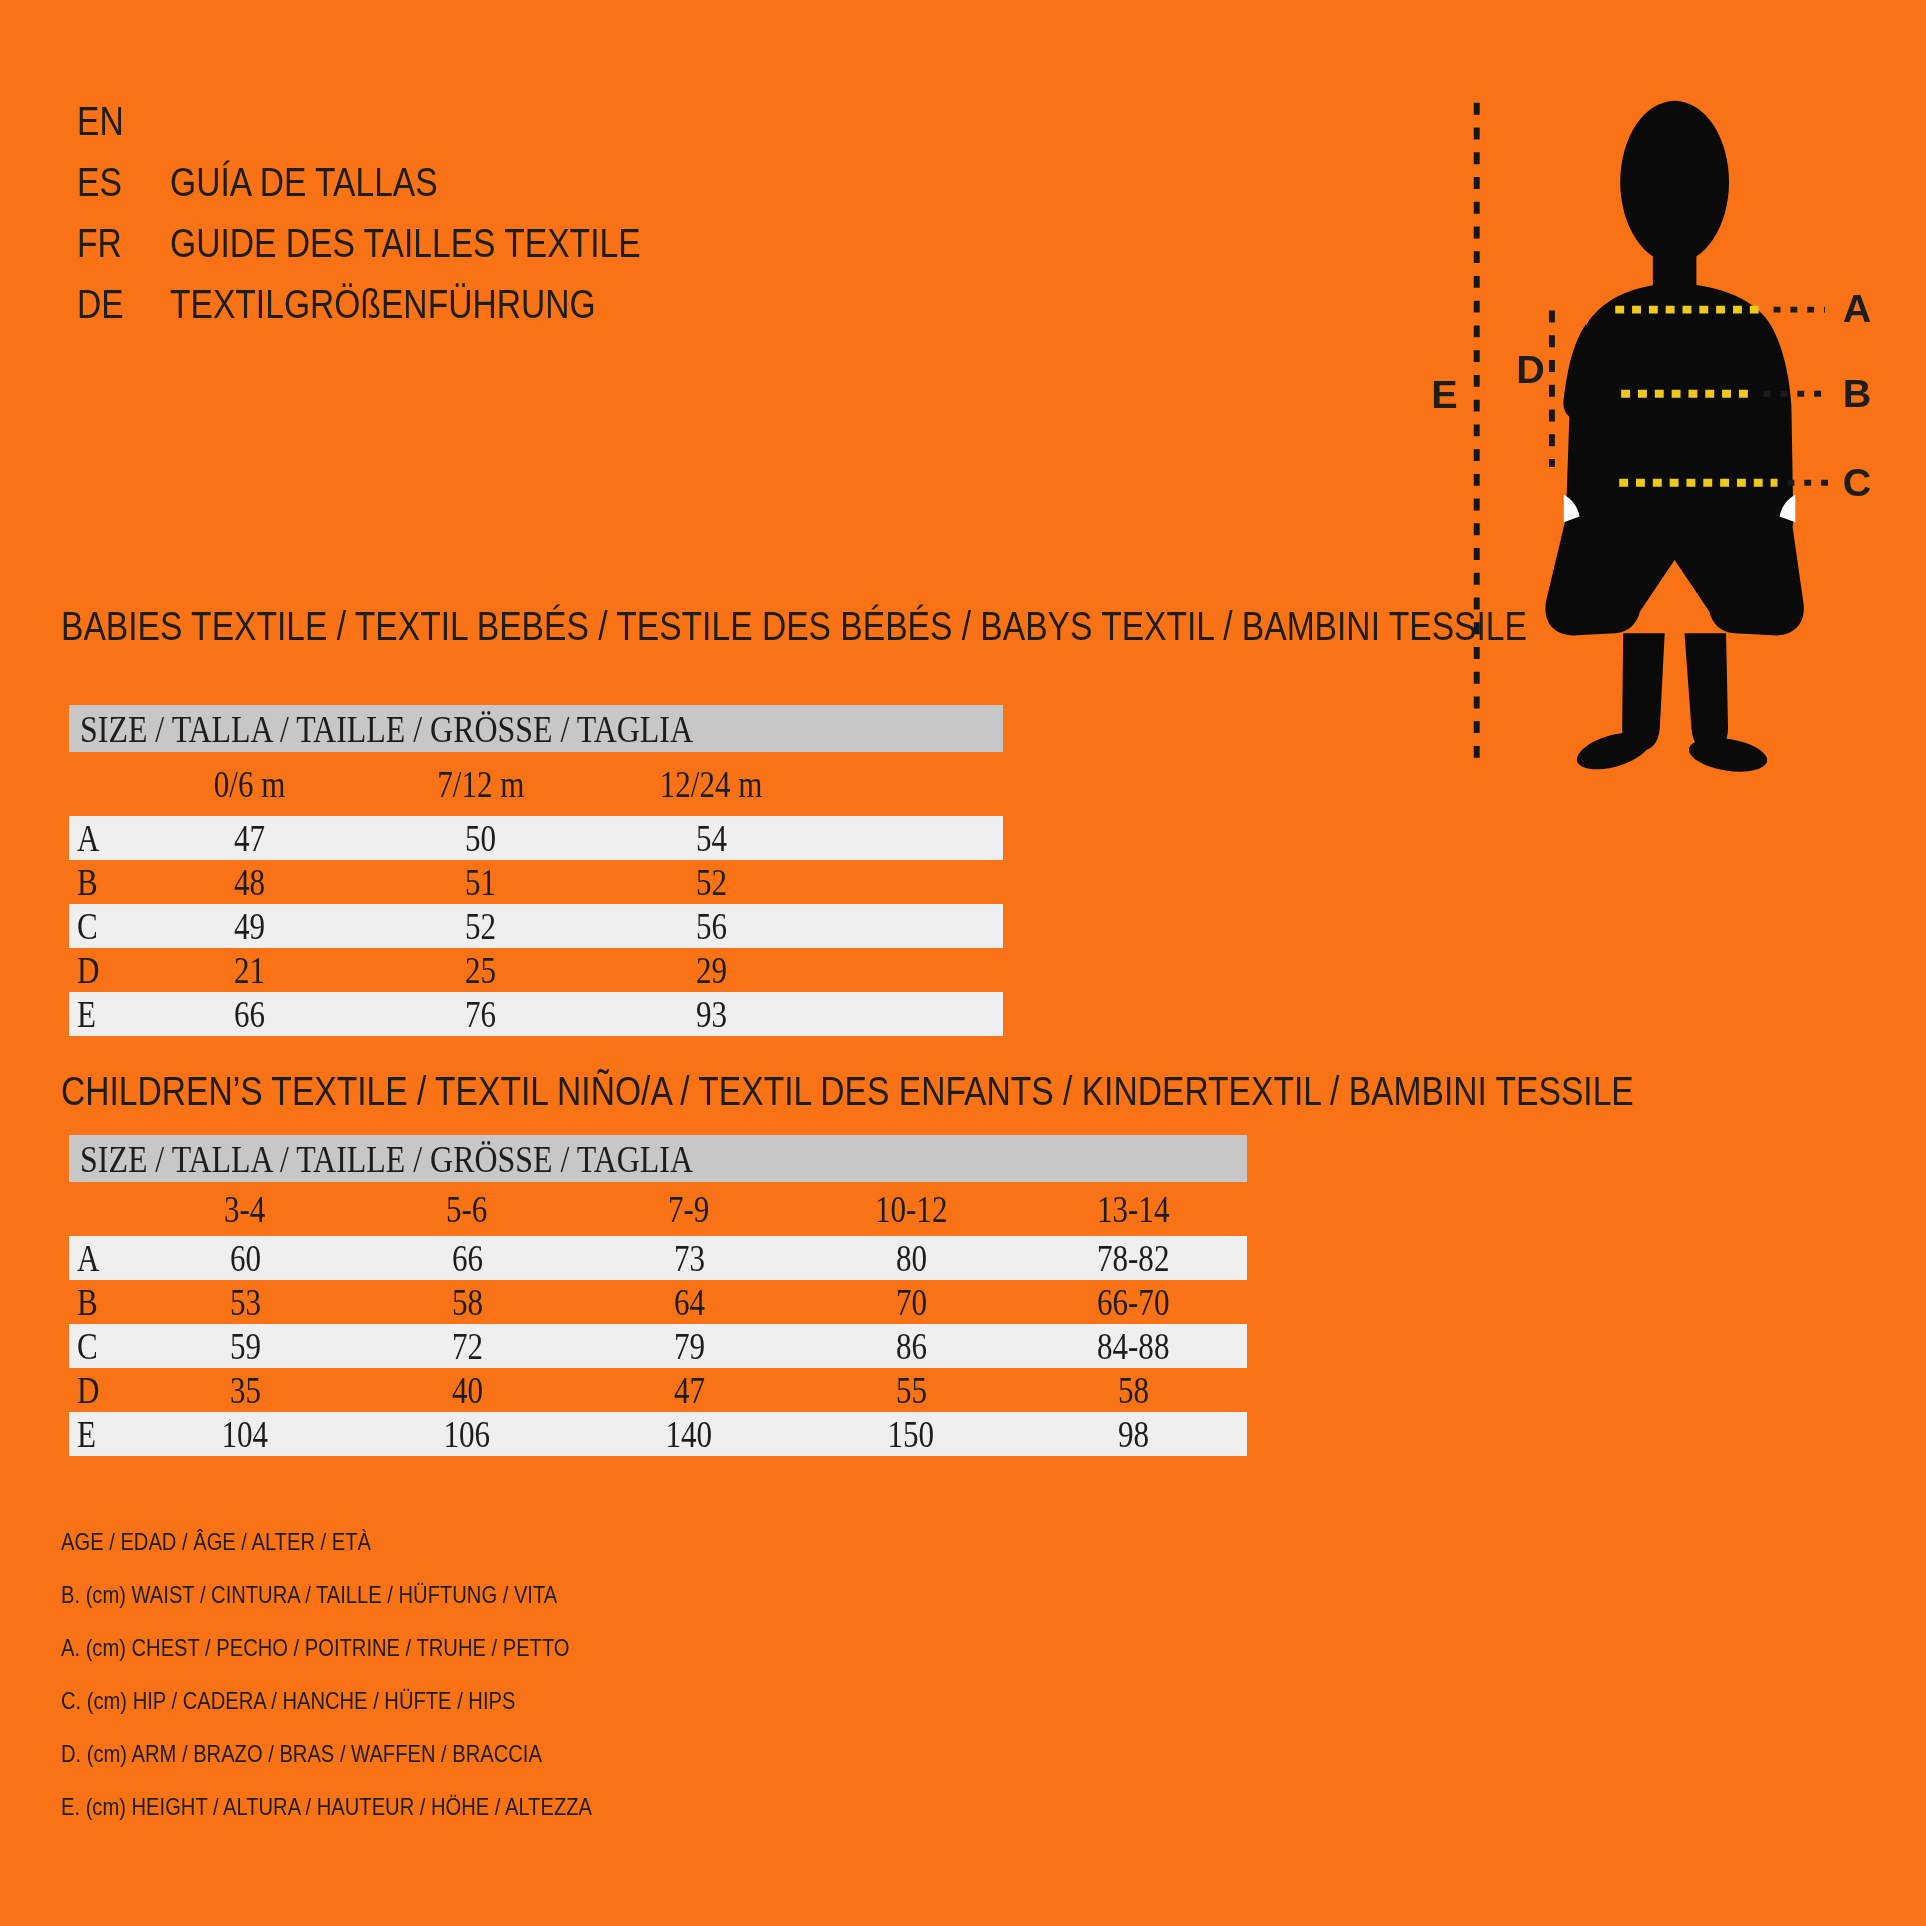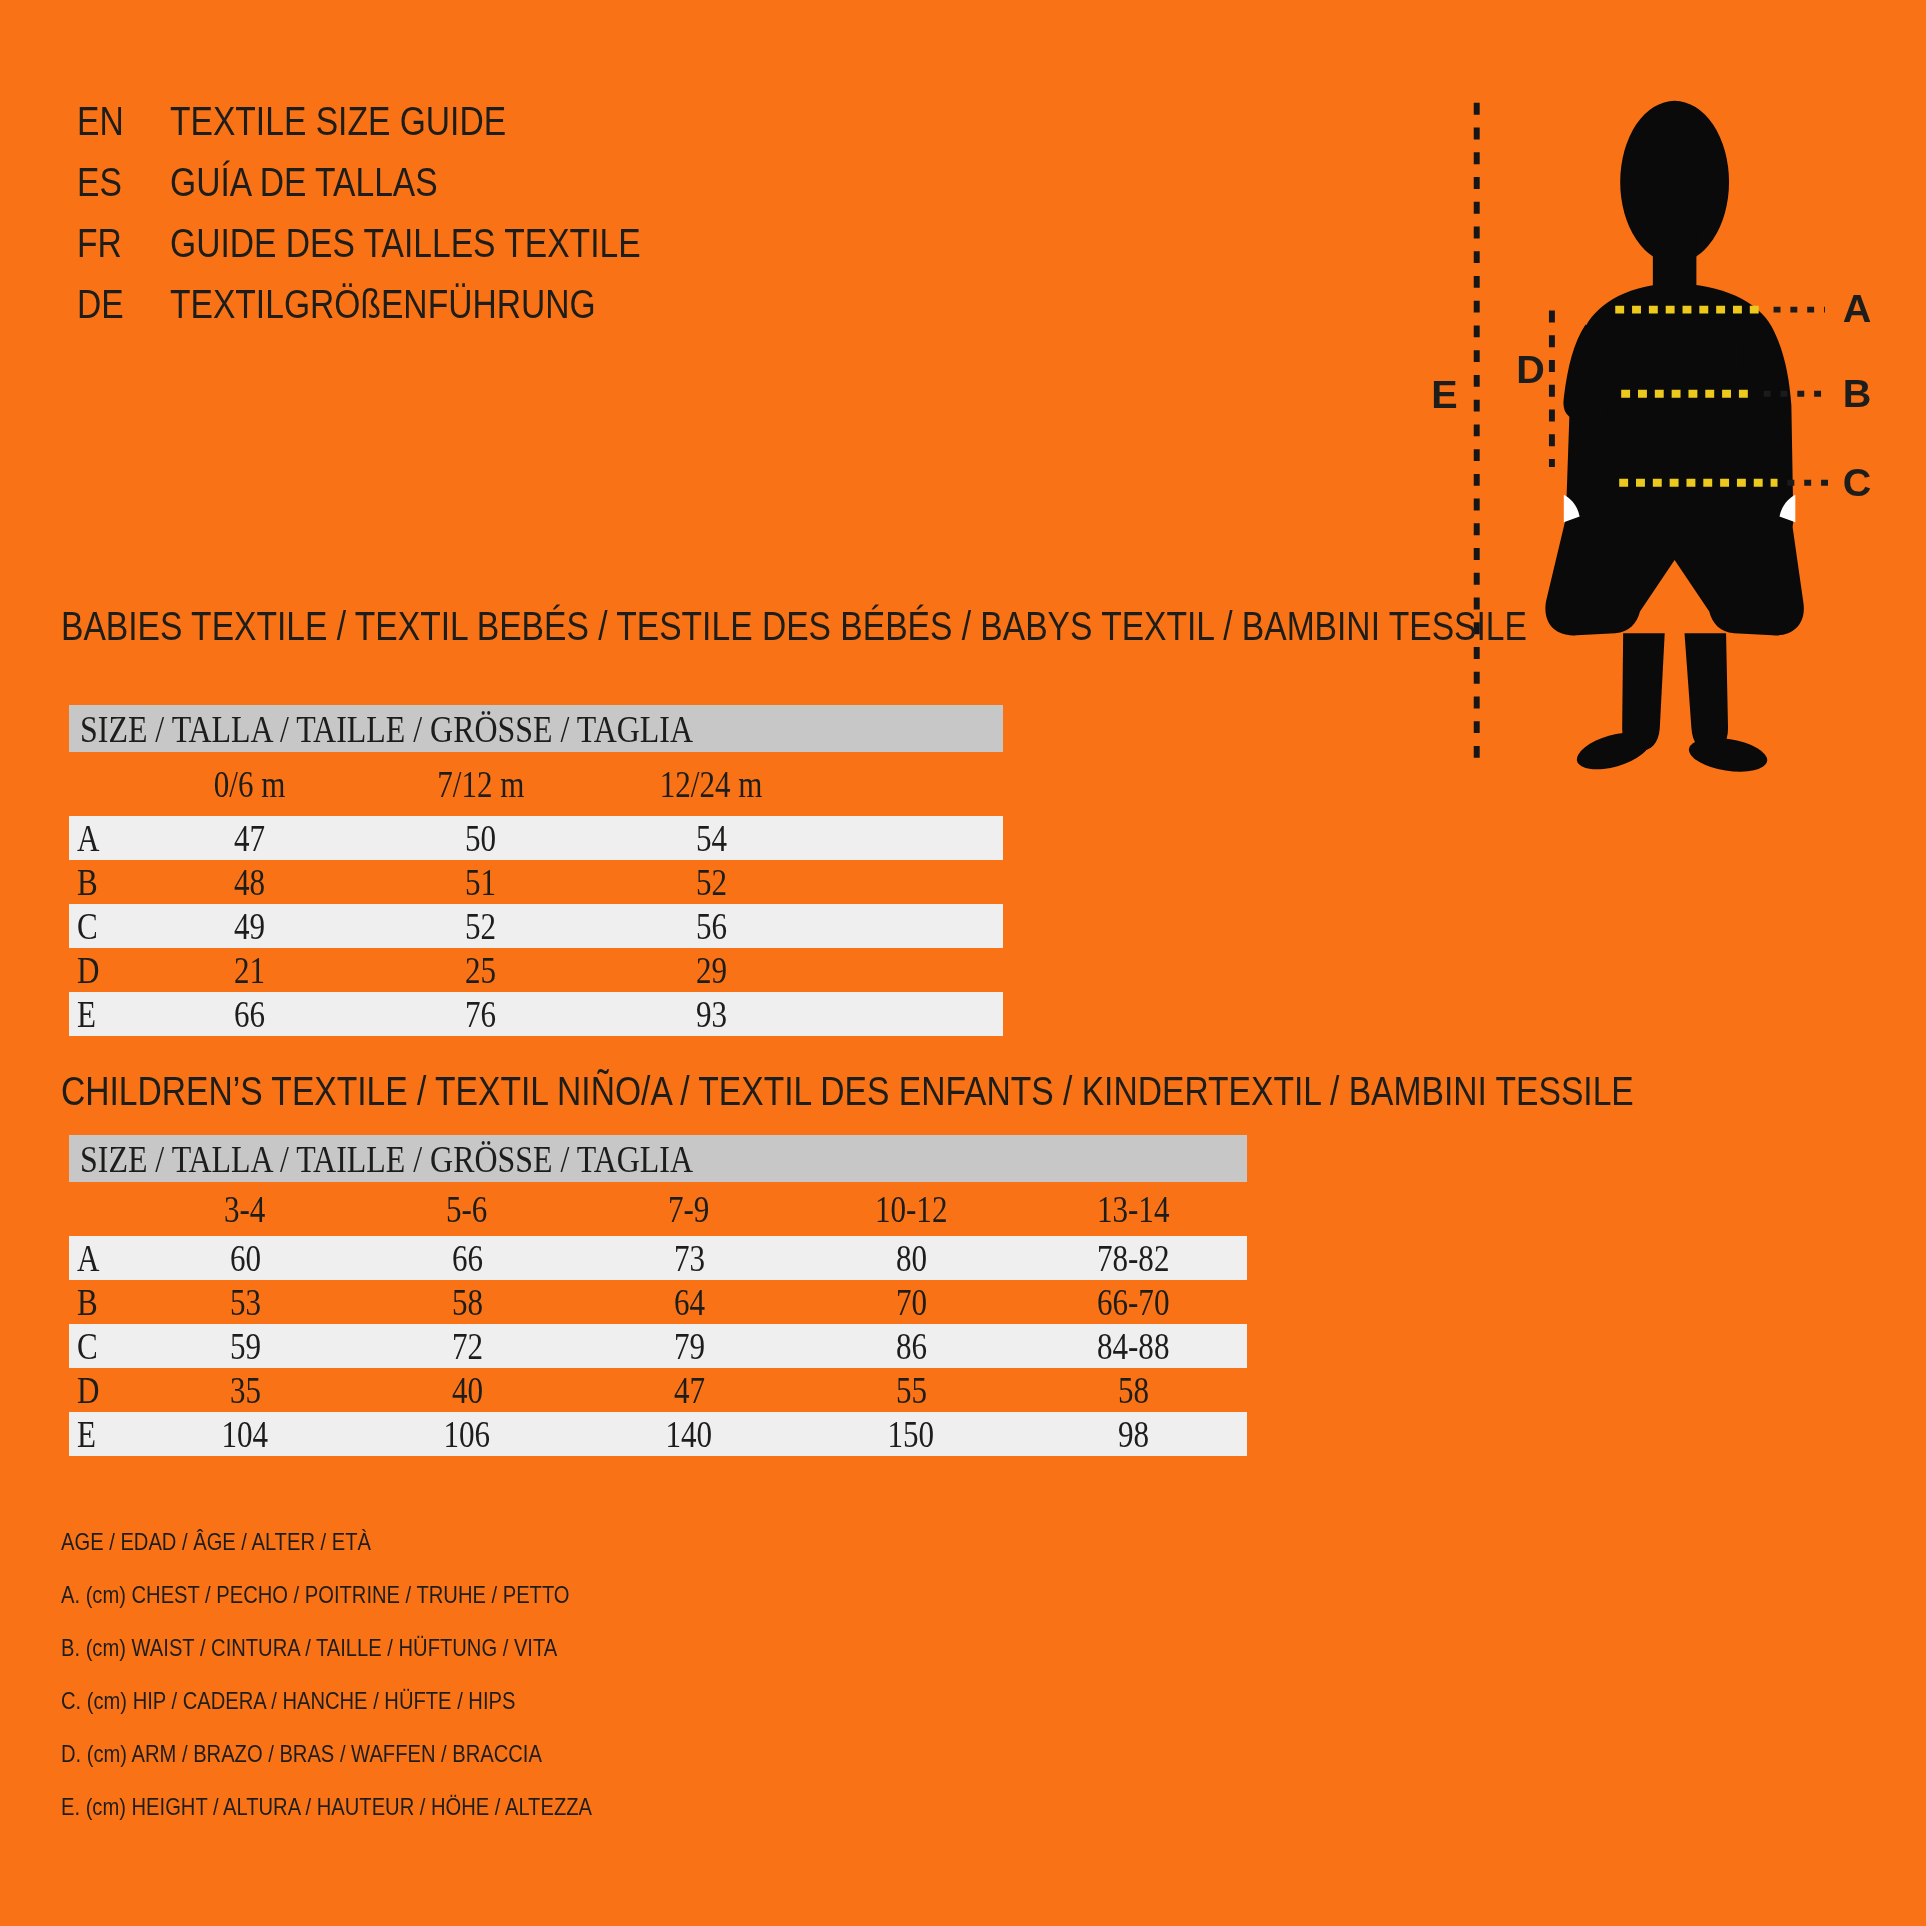--- a/index.html
+++ b/index.html
@@ -51,21 +51,20 @@
   .fig-label { font-family:"Liberation Sans", sans-serif; font-size:40px; font-weight:700; fill:#1d1d1b; }
 </style>
 </head>
 <body>
 
 <div class="page">
 
   <div class="lang-header">
     <div class="lang-row">
       <div class="lang-code"><span class="cond">EN</span></div>
-      <div class="lang-title"><span class="cond">TEXTILE SIZE GUIDE</span></div>
     </div>
     <div class="lang-row">
       <div class="lang-code"><span class="cond">ES</span></div>
       <div class="lang-title"><span class="cond">GUÍA DE TALLAS</span></div>
     </div>
     <div class="lang-row">
       <div class="lang-code"><span class="cond">FR</span></div>
       <div class="lang-title"><span class="cond">GUIDE DES TAILLES TEXTILE</span></div>
     </div>
     <div class="lang-row">
@@ -307,26 +306,26 @@
           <span class="cond-c">98</span>
         </div>
     </div>
   </div>
 
   <div class="legend">
     <div class="legend-line">
         <span class="cond">AGE / EDAD / ÂGE / ALTER / ETÀ</span>
       </div>
     <div class="legend-line">
+        <span class="cond">B. (cm) WAIST / CINTURA / TAILLE / HÜFTUNG / VITA</span>
+      </div>
+    <div class="legend-line">
         <span class="cond">A. (cm) CHEST / PECHO / POITRINE / TRUHE / PETTO</span>
       </div>
     <div class="legend-line">
-        <span class="cond">B. (cm) WAIST / CINTURA / TAILLE / HÜFTUNG / VITA</span>
-      </div>
-    <div class="legend-line">
         <span class="cond">C. (cm) HIP / CADERA / HANCHE / HÜFTE / HIPS</span>
       </div>
     <div class="legend-line">
         <span class="cond">D. (cm) ARM / BRAZO / BRAS / WAFFEN / BRACCIA</span>
       </div>
     <div class="legend-line">
         <span class="cond">E. (cm) HEIGHT / ALTURA / HAUTEUR / HÖHE / ALTEZZA</span>
       </div>
   </div>
 

